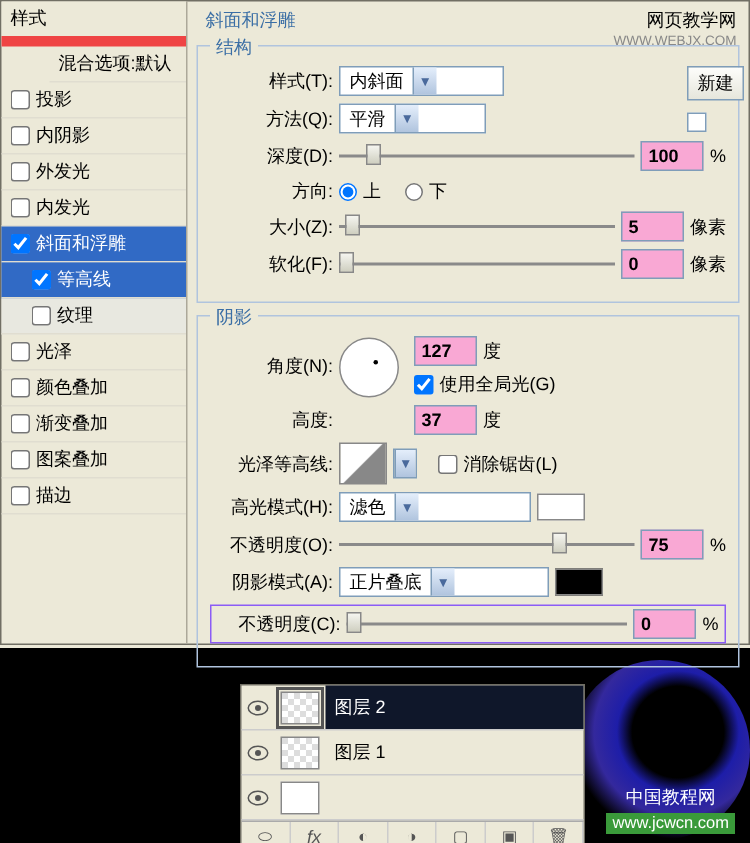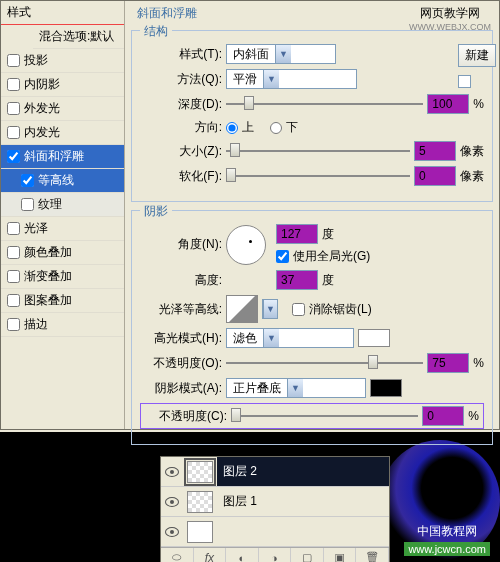--- a/index.html
+++ b/index.html
@@ -1,45 +1,45 @@
 <!DOCTYPE html>
 <html><head>
 <meta charset="utf-8">
 <style>
 * { box-sizing: border-box; margin: 0; padding: 0; font-family: "Microsoft YaHei", SimSun, sans-serif; font-size: 12px; }
 body { background: #ece9d8; width: 500px; height: 562px; position: relative; overflow: hidden; }
 .main { display: flex; height: 430px; background: #ece9d8; border: 1px solid #716f64; }
 .sidebar { width: 124px; border-right: 1px solid #aca899; display: flex; flex-direction: column; }
-.sidebar-title { padding: 3px 6px; border-bottom: 1px solid #ef4444; background: #ece9d8; }
+.sidebar-title { padding: 3px 6px; border-bottom: 7px solid #ef4444; background: #ece9d8; }
 .blend-row { padding: 3px 6px; border-bottom: 1px solid #e0ddd0; margin-left: 32px; }
 .style-item { padding: 3px 6px; display: flex; align-items: center; gap: 4px; border-bottom: 1px solid #e0ddd0; cursor: pointer; }
 .style-item input[type=checkbox] { width: 13px; height: 13px; }
 .style-item.indent { padding-left: 20px; }
 .style-item.selected { background: #316ac5; color: #fff; }
 .style-item.sel-light { background: #e8e8e0; }
 .panel { flex: 1; padding: 0 6px 6px 6px; position: relative; }
 .group { border: 1px solid #b0c4de; margin-top: 8px; padding: 8px 8px 10px 8px; position: relative; }
 .group-title { position: absolute; top: -8px; left: 8px; background: #ece9d8; padding: 0 4px; color: #3a6ea5; }
 .row { display: flex; align-items: center; margin: 5px 0; gap: 4px; }
 .row-label { width: 82px; text-align: right; }
 .combo { display: inline-flex; align-items: center; border: 1px solid #7f9db9; background: #fff; height: 20px; }
 .combo span { padding: 0 6px; }
 .combo .btn { width: 16px; height: 18px; background: linear-gradient(#e4eefb,#b0c4de); border-left: 1px solid #7f9db9; display: flex; align-items: center; justify-content: center; color: #4a6a9c; font-size: 9px; }
-.numbox { border: 1px solid #7f9db9; background: #a21caf; width: 42px; height: 20px; padding: 0 4px; display: flex; align-items: center; }
+.numbox { border: 1px solid #7f9db9; background: #f9a8d4; width: 42px; height: 20px; padding: 0 4px; display: flex; align-items: center; font-weight: bold; }
 .slider { flex: 1; height: 18px; position: relative; display: flex; align-items: center; }
 .slider .track { height: 2px; background: #8a8a8a; width: 100%; }
 .slider .thumb { position: absolute; width: 10px; height: 14px; background: linear-gradient(#f5f5f0,#cfcfc0); border: 1px solid #888; top: 1px; }
 .radio { width: 12px; height: 12px; }
 .swatch { width: 32px; height: 18px; border: 1px solid #888; background: #fff; }
 .swatch.blk { background: #000; }
 .angle-widget { width: 40px; height: 40px; border: 1px solid #888; border-radius: 50%; background: #fff; position: relative; }
 .angle-widget .dot { position: absolute; width: 3px; height: 3px; background: #000; border-radius: 50%; left: 22px; top: 14px; }
 .curve-box { width: 32px; height: 28px; border: 1px solid #888; background: linear-gradient(135deg,#fff 49%,#888 51%); }
 .red-box { border: 1px solid #8b5cf6; padding: 2px 4px; justify-content: space-between; }
-.brand { position: absolute; top: 4px; right: 8px; font-size: 11px; text-align: center; }
+.brand { position: absolute; top: 4px; right: 8px; font-size: 11px; text-align: right; }
 .brand small { color: #888; font-size: 9px; display: block; }
 .rightbar { position: absolute; right: 0; top: 40px; display: flex; flex-direction: column; gap: 8px; padding: 4px; }
 .btn3d { border: 1px solid #7f9db9; background: linear-gradient(#fdfdfb,#e6e6dc); padding: 2px 6px; cursor: pointer; }
 .smallck { width: 13px; height: 13px; border: 1px solid #7f9db9; background: #fff; }
 .layers { position: absolute; left: 160px; top: 456px; width: 230px; background: #ece9d8; border: 1px solid #716f64; }
 .layer-row { display: flex; align-items: center; height: 30px; border-bottom: 1px solid #ccc; }
 .eye { width: 22px; display: flex; justify-content: center; }
 .eye-icon { width: 14px; height: 10px; border: 1px solid #555; border-radius: 50%; position: relative; }
 .eye-icon::after { content:''; position:absolute; width:4px; height:4px; background:#555; border-radius:50%; left:4px; top:2px; }
 .thumb-box { width: 26px; height: 22px; border: 1px solid #888; background: repeating-conic-gradient(#fff 0 25%, #ddd 0 50%) 0 0/8px 8px; margin: 0 4px; }
@@ -122,21 +122,21 @@
       <div class="group-title">结构</div>
       <div class="row">
         <div class="row-label">样式(T):</div>
         <div class="combo" style="width:110px">
             <span>内斜面</span>
             <div class="btn">▼</div>
           </div>
       </div>
       <div class="row">
         <div class="row-label">方法(Q):</div>
-        <div class="combo" style="width:131px">
+        <div class="combo" style="width:98px">
             <span>平滑</span>
             <div class="btn">▼</div>
           </div>
       </div>
       <div class="row">
         <div class="row-label">深度(D):</div>
         <div class="slider">
             <div class="track"></div>
             <div class="thumb" style="left:18px"></div>
           </div>

